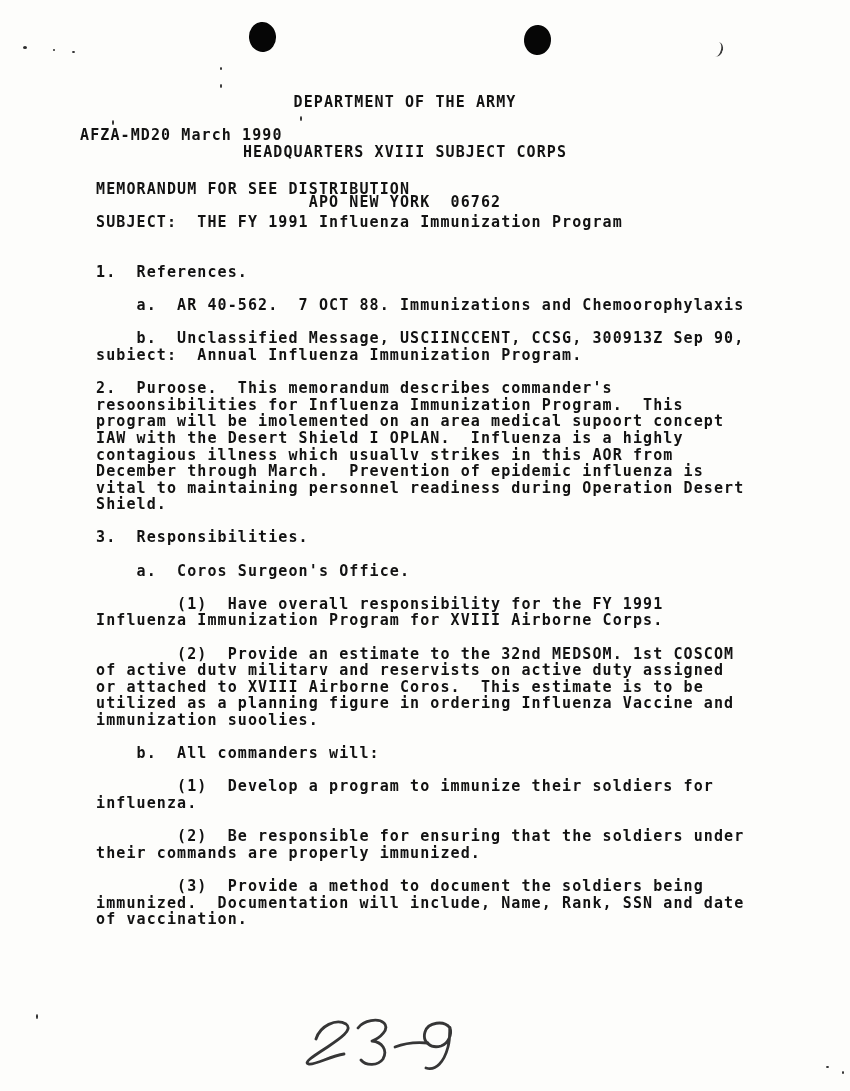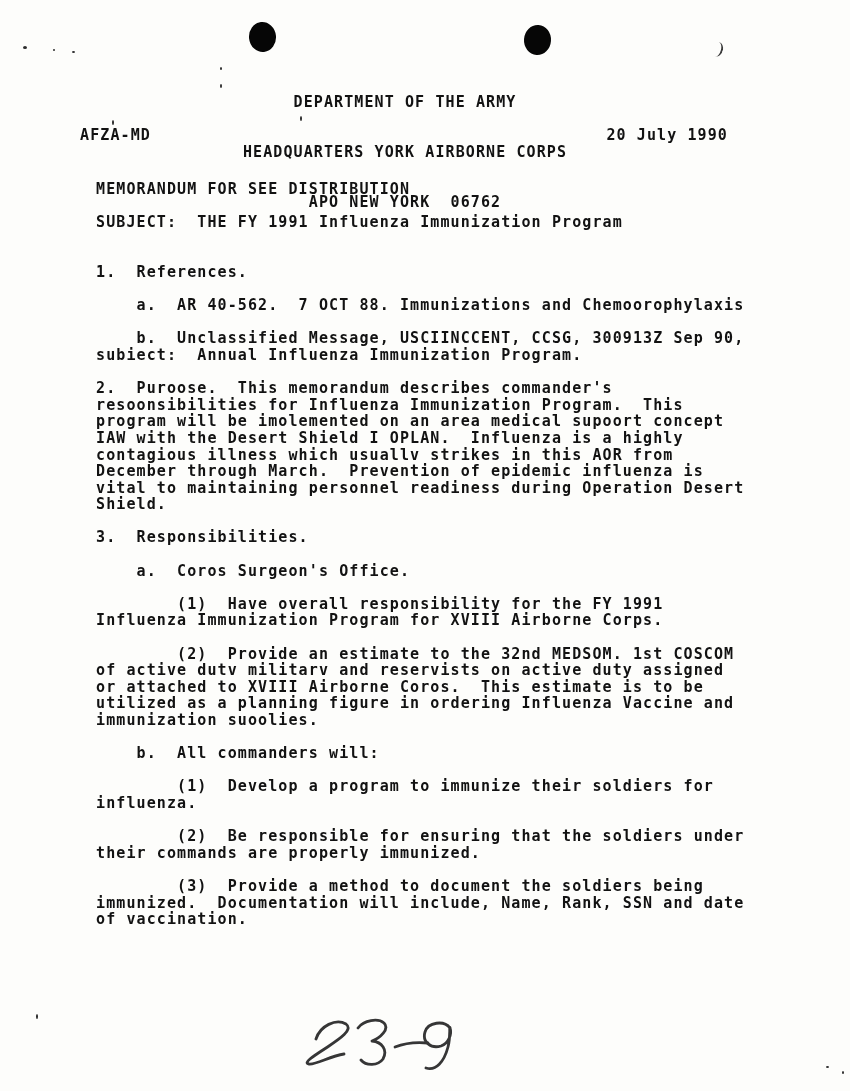--- a/index.html
+++ b/index.html
@@ -33,21 +33,20 @@
     position: absolute;
     left: 0; top: 61px;
     width: 810px;
     text-align: center;
   }
   .office-row {
     position: absolute;
     left: 80px; top: 127px;
     width: 648px;
     display: flex;
-    justify-content: space-between;
   }
   .memo-body {
     position: absolute;
     left: 96px; top: 181px;
     width: 700px;
   }
   .memo-line { height: 16.6px; }
   .handwritten {
     position: absolute;
     left: 300px; top: 1013px;
@@ -82,27 +81,27 @@
   <div class="speck" style="left:220px; top:67px; width:2px; height:3px;"></div>
   <div class="speck" style="left:220px; top:84px; width:2px; height:4px;"></div>
   <div class="speck" style="left:300px; top:116px; width:2px; height:5px;"></div>
   <div class="speck" style="left:112px; top:120px; width:2px; height:5px;"></div>
   <div class="speck" style="left:36px; top:1014px; width:2px; height:5px;"></div>
   <div class="speck" style="left:826px; top:1066px; width:3px; height:2px;"></div>
   <div class="speck" style="left:842px; top:1071px; width:2px; height:3px;"></div>
 
   <div class="letterhead mono">
     <div>DEPARTMENT OF THE ARMY</div>
-    <div>HEADQUARTERS YORK AIRBORNE CORPS</div>
+    <div>HEADQUARTERS XVIII SUBJECT CORPS</div>
     <div>APO NEW YORK  06762</div>
   </div>
 
   <div class="office-row mono">
     <span>AFZA-MD</span>
-    <span>20 July 1990</span>
+    <span>20 March 1990</span>
   </div>
 
   <div class="memo-body mono"><div class="memo-line">MEMORANDUM FOR SEE DISTRIBUTION</div><div class="memo-line"></div><div class="memo-line">SUBJECT:  THE FY 1991 Influenza Immunization Program</div><div class="memo-line"></div><div class="memo-line"></div><div class="memo-line">1.  References.</div><div class="memo-line"></div><div class="memo-line">    a.  AR 40-562.  7 OCT 88. Immunizations and Chemoorophylaxis</div><div class="memo-line"></div><div class="memo-line">    b.  Unclassified Message, USCIINCCENT, CCSG, 300913Z Sep 90,</div><div class="memo-line">subiect:  Annual Influenza Immunization Program.</div><div class="memo-line"></div><div class="memo-line">2.  Puroose.  This memorandum describes commander's</div><div class="memo-line">resoonsibilities for Influenza Immunization Program.  This</div><div class="memo-line">program will be imolemented on an area medical supoort concept</div><div class="memo-line">IAW with the Desert Shield I OPLAN.  Influenza is a highly</div><div class="memo-line">contagious illness which usuallv strikes in this AOR from</div><div class="memo-line">December through March.  Prevention of epidemic influenza is</div><div class="memo-line">vital to maintaining personnel readiness during Operation Desert</div><div class="memo-line">Shield.</div><div class="memo-line"></div><div class="memo-line">3.  Responsibilities.</div><div class="memo-line"></div><div class="memo-line">    a.  Coros Surgeon's Office.</div><div class="memo-line"></div><div class="memo-line">        (1)  Have overall responsibility for the FY 1991</div><div class="memo-line">Influenza Immunization Program for XVIII Airborne Corps.</div><div class="memo-line"></div><div class="memo-line">        (2)  Provide an estimate to the 32nd MEDSOM. 1st COSCOM</div><div class="memo-line">of active dutv militarv and reservists on active duty assigned</div><div class="memo-line">or attached to XVIII Airborne Coros.  This estimate is to be</div><div class="memo-line">utilized as a planning figure in ordering Influenza Vaccine and</div><div class="memo-line">immunization suoolies.</div><div class="memo-line"></div><div class="memo-line">    b.  All commanders will:</div><div class="memo-line"></div><div class="memo-line">        (1)  Develop a program to immunize their soldiers for</div><div class="memo-line">influenza.</div><div class="memo-line"></div><div class="memo-line">        (2)  Be responsible for ensuring that the soldiers under</div><div class="memo-line">their commands are properly immunized.</div><div class="memo-line"></div><div class="memo-line">        (3)  Provide a method to document the soldiers being</div><div class="memo-line">immunized.  Documentation will include, Name, Rank, SSN and date</div><div class="memo-line">of vaccination.</div></div>
 
   <svg class="handwritten" viewBox="0 0 170 66" fill="none" stroke="#262626" stroke-width="2.8" stroke-linecap="round" stroke-linejoin="round" opacity="0.92">
     <title>23-9</title>
     <path d="M 16,26 C 20,13 36,5 46,11 C 54,17 38,27 26,35 C 12,44 3,50 9,51 C 16,52 30,43 44,41"></path>
     <path d="M 58,15 C 64,7 78,5 84,10 C 90,16 80,25 72,28 C 82,29 88,37 83,46 C 78,53 66,53 61,47"></path>
     <path d="M 95,34 C 105,30 118,29 128,30"></path>
     <path d="M 150,15 C 144,7 128,9 125,19 C 122,29 131,36 141,33 C 149,30 152,21 150,15 C 149,11 151,23 148,34 C 144,49 136,58 126,55"></path>

